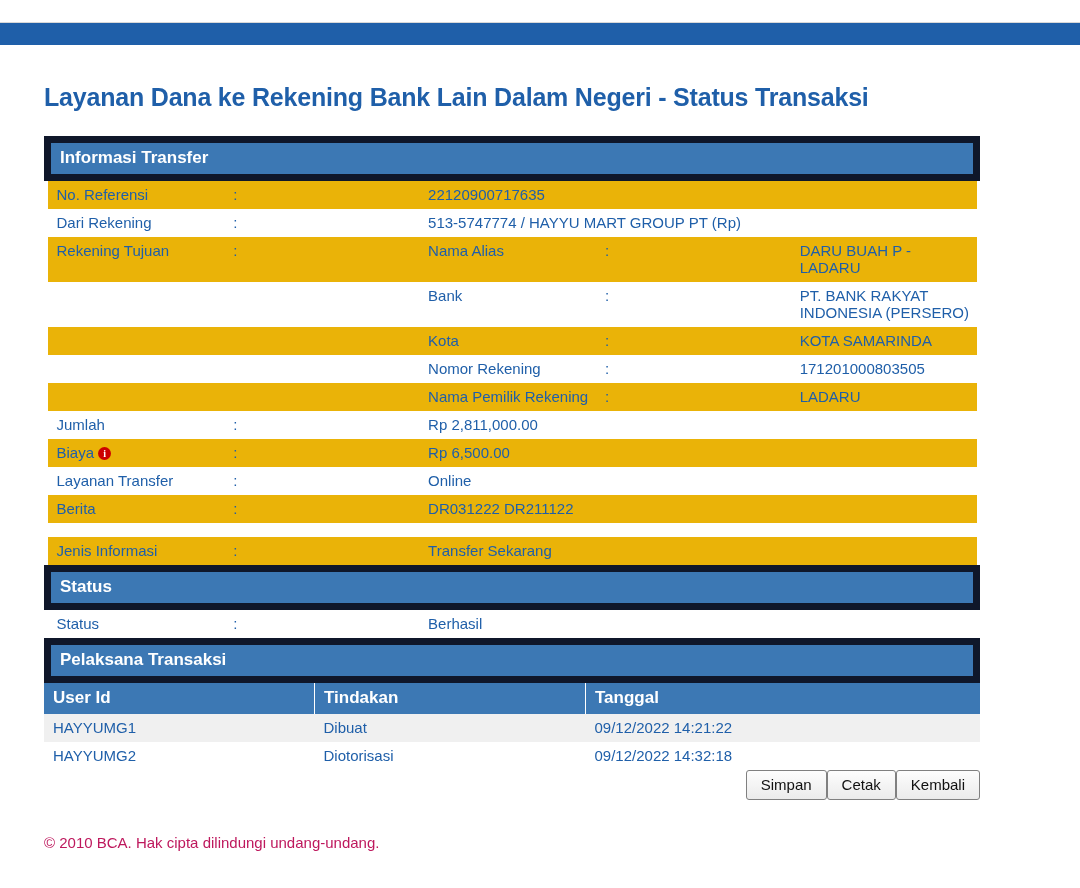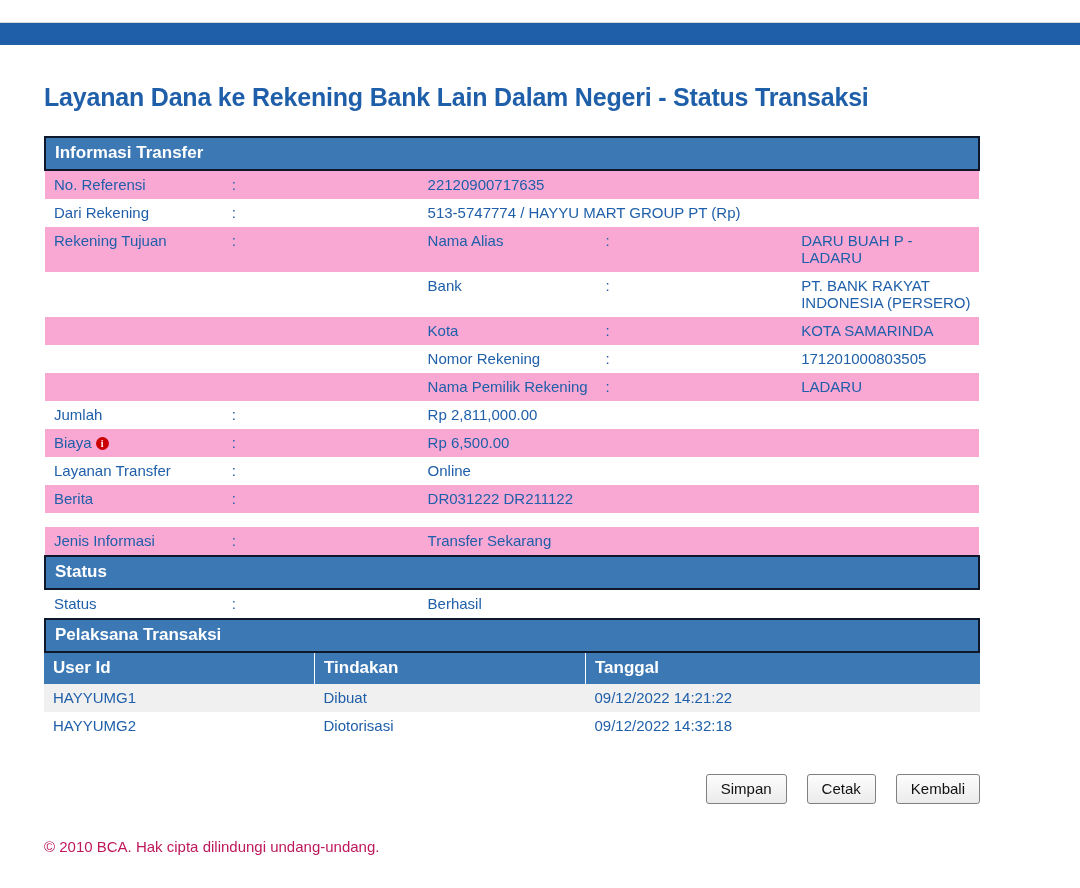--- a/index.html
+++ b/index.html
@@ -42,30 +42,30 @@
     border-collapse: collapse;
     width: 936px;
     table-layout: fixed;
   }
   .section-head td {
     background: #3C78B4;
     color: #ffffff;
     font-weight: bold;
     font-size: 17px;
     padding: 5px 9px 6px 9px;
-    border: 2px solid #0f172a;
+    border: 7px solid #0f172a;
   }
   td.cell {
     padding: 5px 4px 6px 9px;
     color: #1F5FA9;
     font-size: 15px;
     border: none;
     vertical-align: top;
   }
-  tr.odd td { background: #f9a8d4; }
+  tr.odd td { background: #eab308; }
   tr.even td { background: #FFFFFF; }
   td.label { color: #1F5FA9; }
   td.colon { width: 14px; padding-left: 0; padding-right: 0; text-align: left; }
   .w-label { width: 200px; }
   .w-sub { width: 262px; }
   .w-colon2 { width: 16px; }
   .spacer-row td {
     background: #ffffff;
     height: 14px;
     padding: 0;
@@ -110,24 +110,23 @@
     padding: 5px 9px 6px 9px;
     color: #1F5FA9;
     font-size: 15px;
   }
   table.exec tr.odd td { background: #F0F0F0; }
   table.exec tr.even td { background: #FFFFFF; }
   .col-user { width: 252px; }
   .col-act { width: 252px; }
   .buttons {
     width: 936px;
-    margin-top: 34px;
     display: flex;
     justify-content: flex-end;
-    gap: 20px;
+    gap: 0;
   }
   .btn {
     font-family: "Liberation Sans", sans-serif;
     font-size: 15px;
     color: #111111;
     background: linear-gradient(#fdfdfd, #ebebeb);
     border: 1px solid #808080;
     border-radius: 3px;
     padding: 5px 14px 6px 14px;
     cursor: pointer;

